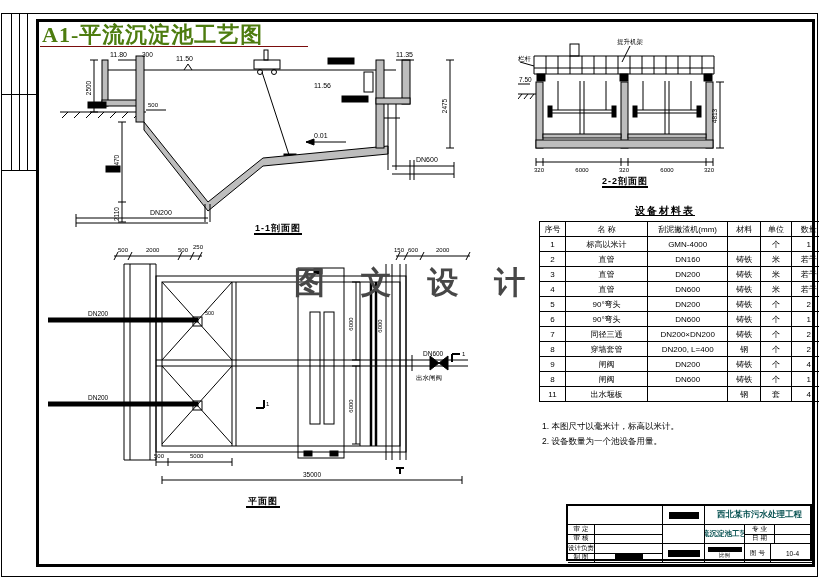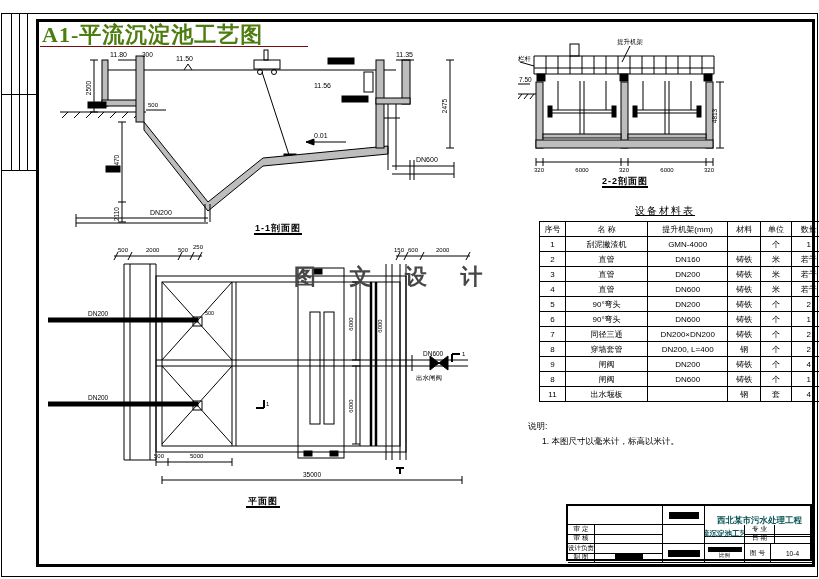--- a/index.html
+++ b/index.html
@@ -10,24 +10,24 @@
   .vline{position:absolute;background:#000;width:1px;}
   
   #outer-border{left:1px;top:13px;width:815px;height:562px;border:1px solid #000;}
   #main-frame{left:36px;top:19px;width:773px;height:542px;border:3px solid #000;}
   
   #red-title{left:42px;top:20px;font-family:"Liberation Serif",serif;font-weight:bold;
              font-size:22px;letter-spacing:1px;color:#e20a0a;}
   #red-title-underline{left:40px;top:46px;width:268px;height:1px;background:#7a0c0c;}
   
   #watermark{left:294px;top:262px;width:210px;font-family:"Liberation Serif",serif;
-             font-size:22px;letter-spacing:14px;color:#474747;font-weight:600;white-space:nowrap;}
+             font-size:31px;letter-spacing:14px;color:#474747;font-weight:600;white-space:nowrap;}
   
   #eq-wrap{left:539px;top:204px;width:252px;}
-  #eq-title{text-align:center;font-size:10px;font-weight:normal;text-decoration:underline;
+  #eq-title{text-align:center;font-size:10px;font-weight:bold;text-decoration:underline;
             margin-bottom:3px;letter-spacing:2px;}
   table.eq{border-collapse:collapse;width:288px;table-layout:fixed;}
   table.eq th,table.eq td{border:1px solid #000;font-size:8px;font-weight:normal;
             text-align:center;height:14px;padding:0;overflow:hidden;white-space:nowrap;}
   
   #notes{left:528px;top:419px;width:275px;font-size:8.5px;line-height:1.75;}
   #notes .note-item{padding-left:14px;}
   
   #titleblock{left:566px;top:504px;width:246px;height:57px;border:2px solid #000;box-sizing:border-box;}
   #titleblock .cell{position:absolute;box-sizing:border-box;border-left:1px solid #000;
@@ -355,30 +355,30 @@
           <col style="width:70px">
           <col style="width:68px">
         <col style="width:28px">
           <col style="width:26px">
           <col style="width:30px">
       </colgroup>
       <thead>
           <tr>
             <th>序号</th>
             <th>名  称</th>
-            <th>提升机架(mm)</th>
+            <th>刮泥撇渣机(mm)</th>
             <th>材料</th>
             <th>单位</th>
             <th>数量</th>
           </tr>
         </thead>
       <tbody>
           <tr>
             <td>1</td>
-            <td>刮泥撇渣机</td>
+            <td>标高以米计</td>
             <td>GMN-4000</td>
             <td></td>
             <td>个</td>
             <td>1</td>
           </tr>
           <tr>
             <td>2</td>
             <td>直管</td>
             <td>DN160</td>
             <td>铸铁</td>
@@ -455,33 +455,33 @@
             <td></td>
             <td>钢</td>
             <td>套</td>
             <td>4</td>
           </tr>
         </tbody>
     </table>
   </div>
 
   <div id="notes" class="abs">
-    <div>说明:</div>
     <div>
         <div class="note-item">1. 本图尺寸以毫米计，标高以米计。</div>
+        <div class="note-item">2. 设备数量为一个池设备用量。</div>
       </div>
   </div>
 
   <div id="titleblock" class="abs">
 
     <div class="cell" style="left:0;top:0;width:94px;height:19px;border-left:none;"></div>
     <div class="cell" style="left:94px;top:0;width:42px;height:19px;">
       <span class="blackbar" style="width:30px;height:7px;position:static;"></span>
     </div>
-    <div class="cell green-text" style="left: 136px; top: 0px; width: 110px; height: 31px; font-size: 8.5px; color: rgb(11, 84, 84);">西北某市污水处理工程</div>
+    <div class="cell green-text" style="left: 136px; top: 0px; width: 110px; height: 19px; font-size: 8.5px; color: rgb(11, 84, 84);">西北某市污水处理工程</div>
 
     <div id="tb-sign-rows">
         <div class="cell" style="left: 0px; top: 19px; width: 26px; height: 9.5px; border-left: none;">审 定</div>
         <div class="cell" style="left: 26px; top: 19px; width: 68px; height: 9.5px;"></div>
         <div class="cell" style="left: 0px; top: 28.5px; width: 26px; height: 9.5px; border-left: none;">审 核</div>
         <div class="cell" style="left: 26px; top: 28.5px; width: 68px; height: 9.5px;"></div>
         <div class="cell" style="left: 0px; top: 38px; width: 26px; height: 9.5px; border-left: none;">设计负责</div>
         <div class="cell" style="left: 26px; top: 38px; width: 68px; height: 9.5px;"></div>
         <div class="cell" style="left: 0px; top: 47.5px; width: 26px; height: 9.5px; border-left: none;">制 图</div>
         <div class="cell" style="left: 26px; top: 47.5px; width: 68px; height: 9.5px;">

